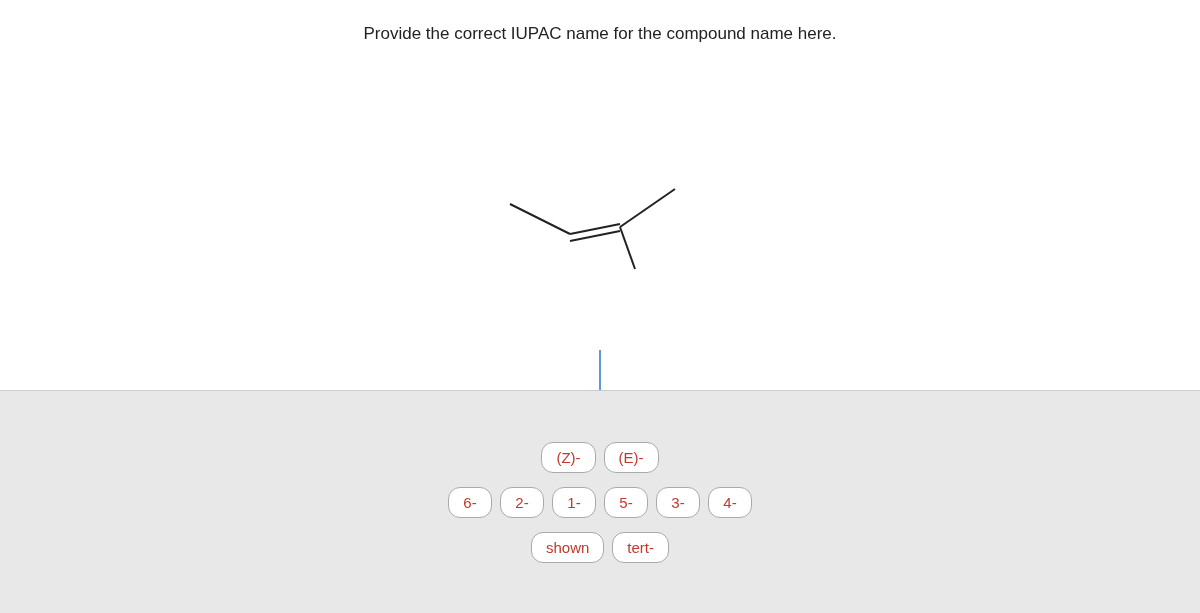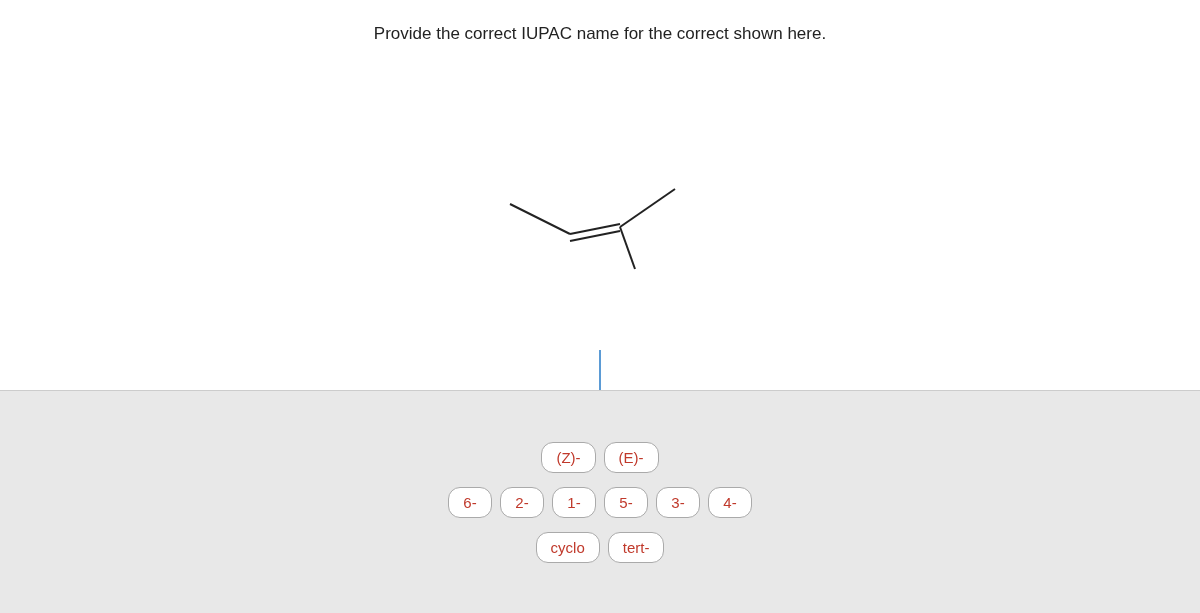--- a/index.html
+++ b/index.html
@@ -91,21 +91,21 @@
       cursor: pointer;
       min-width: 44px;
       white-space: nowrap;
       transition: background 0.15s;
     }
   </style>
 </head>
 <body>
 
 <div class="top-section">
-  <div class="question-text">Provide the correct IUPAC name for the correct shown here.</div>
+  <div class="question-text">Provide the correct IUPAC name for the compound name here.</div>
 
   <div class="molecule-area">
 
     <svg viewBox="0 0 240 160" xmlns="http://www.w3.org/2000/svg">
 
       <line x1="30" y1="55" x2="90" y2="85" stroke="#222" stroke-width="2"></line>
 
       <line x1="90" y1="85" x2="140" y2="75" stroke="#222" stroke-width="2"></line>
       <line x1="90" y1="92" x2="140" y2="82" stroke="#222" stroke-width="2"></line>
 
@@ -131,17 +131,17 @@
     <button class="chip">6-</button>
     <button class="chip">2-</button>
     <button class="chip">1-</button>
     <button class="chip">5-</button>
     <button class="chip">3-</button>
     <button class="chip">4-</button>
   </div>
 
 
   <div class="button-row">
-    <button class="chip">cyclo</button>
+    <button class="chip">shown</button>
     <button class="chip">tert-</button>
   </div>
 
 </div>
 
 </body></html>

